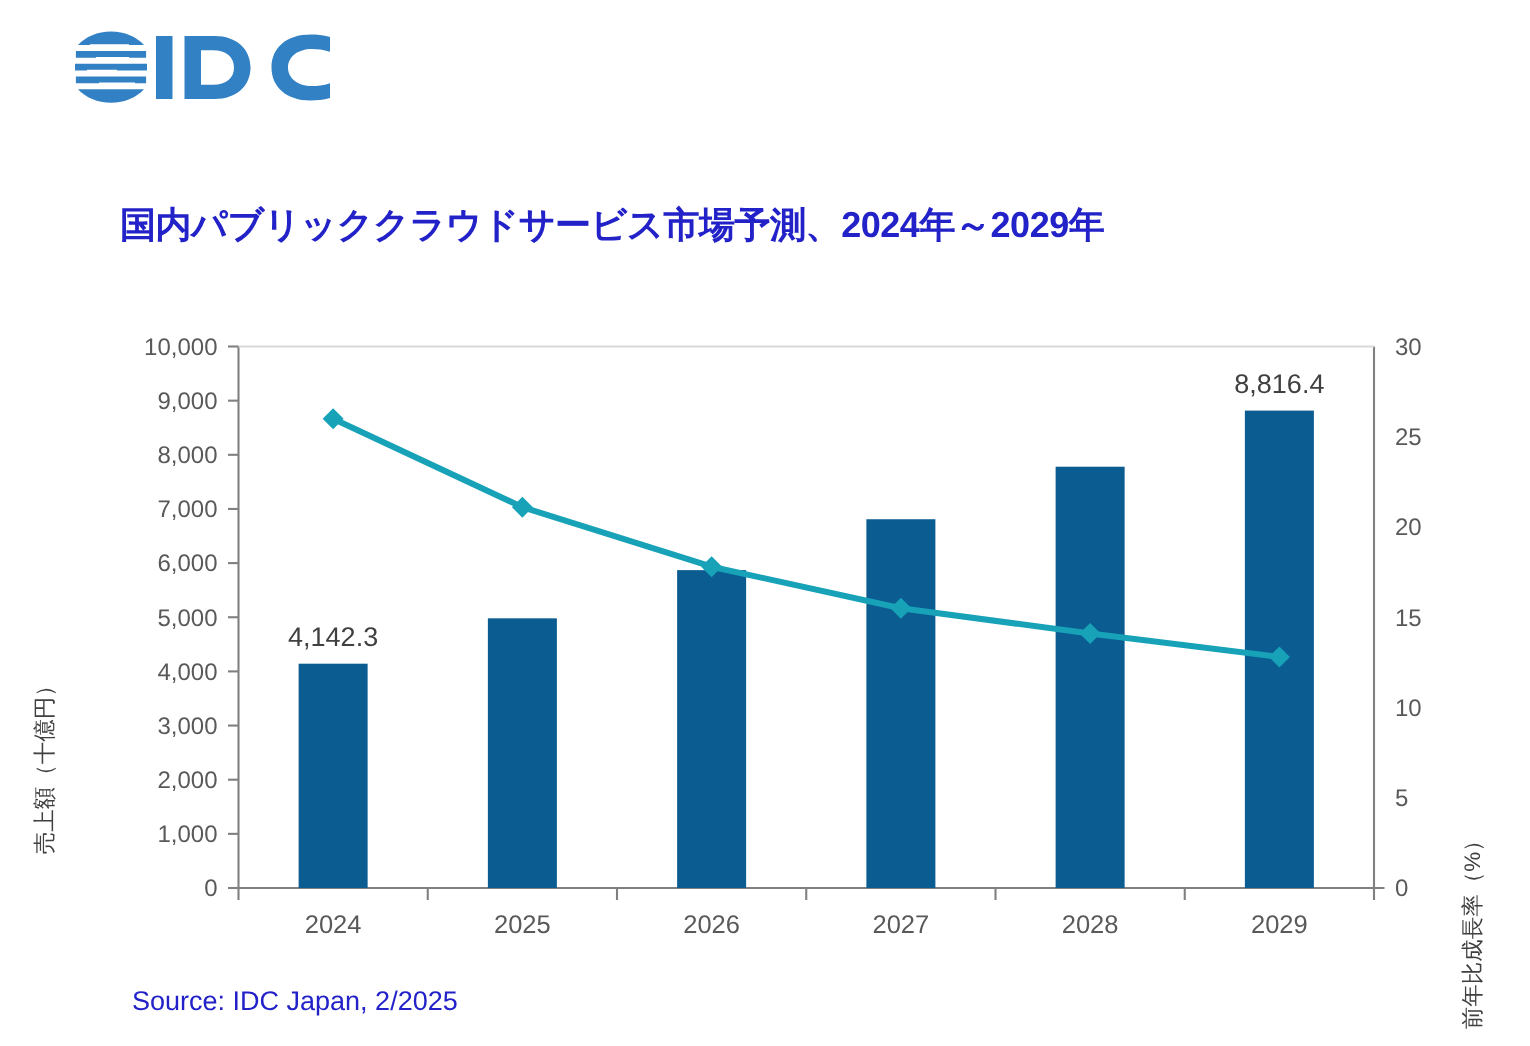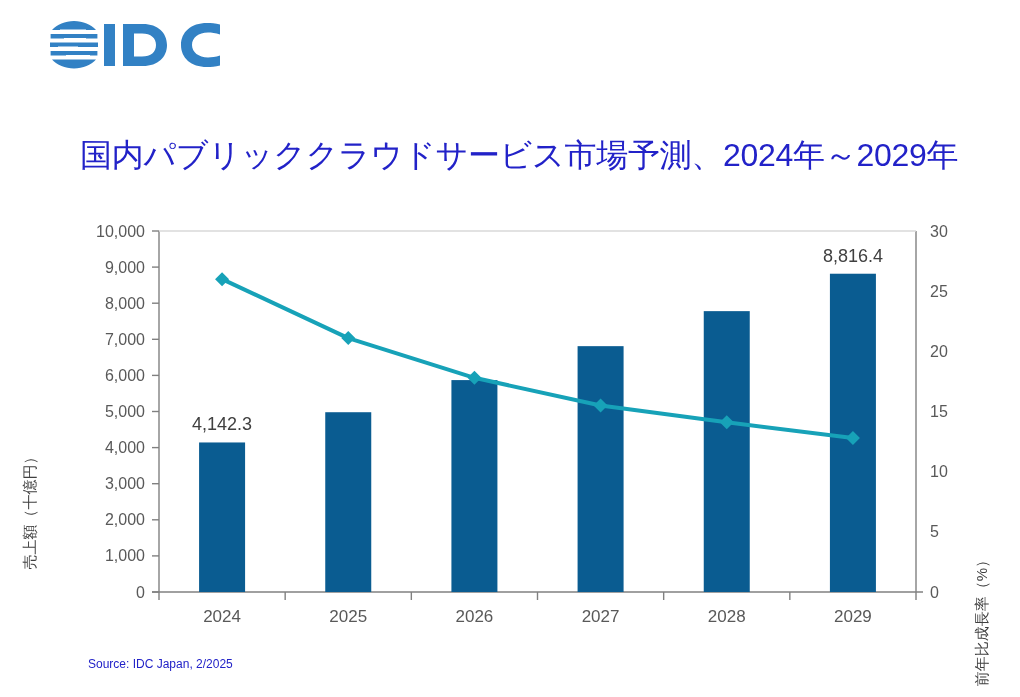--- a/index.html
+++ b/index.html
@@ -23,22 +23,22 @@
     width: 190px;
     height: 56px;
   }
 
   
   #chart-title {
     position: absolute;
     left: 80px;
     top: 134px;
     width: 880px;
-    font-size: 32px;
-    font-weight: 400;
+    font-size: 24px;
+    font-weight: 700;
     color: #2222c8;
     letter-spacing: -0.3px;
     white-space: nowrap;
   }
 
   
   #chart-area {
     position: absolute;
     left: 0px;
     top: 210px;
@@ -67,21 +67,21 @@
     width: 180px;
     text-align: center;
     transform: rotate(-90deg);
   }
 
   
   #source-note {
     position: absolute;
     left: 88px;
     top: 657px;
-    font-size: 12px;
+    font-size: 18px;
     color: #2222c8;
   }
 </style>
 </head>
 <body>
 
 <div id="logo">
   <svg viewBox="0 0 190 56" width="190" height="56">
 
     <g fill="#3281c4">

